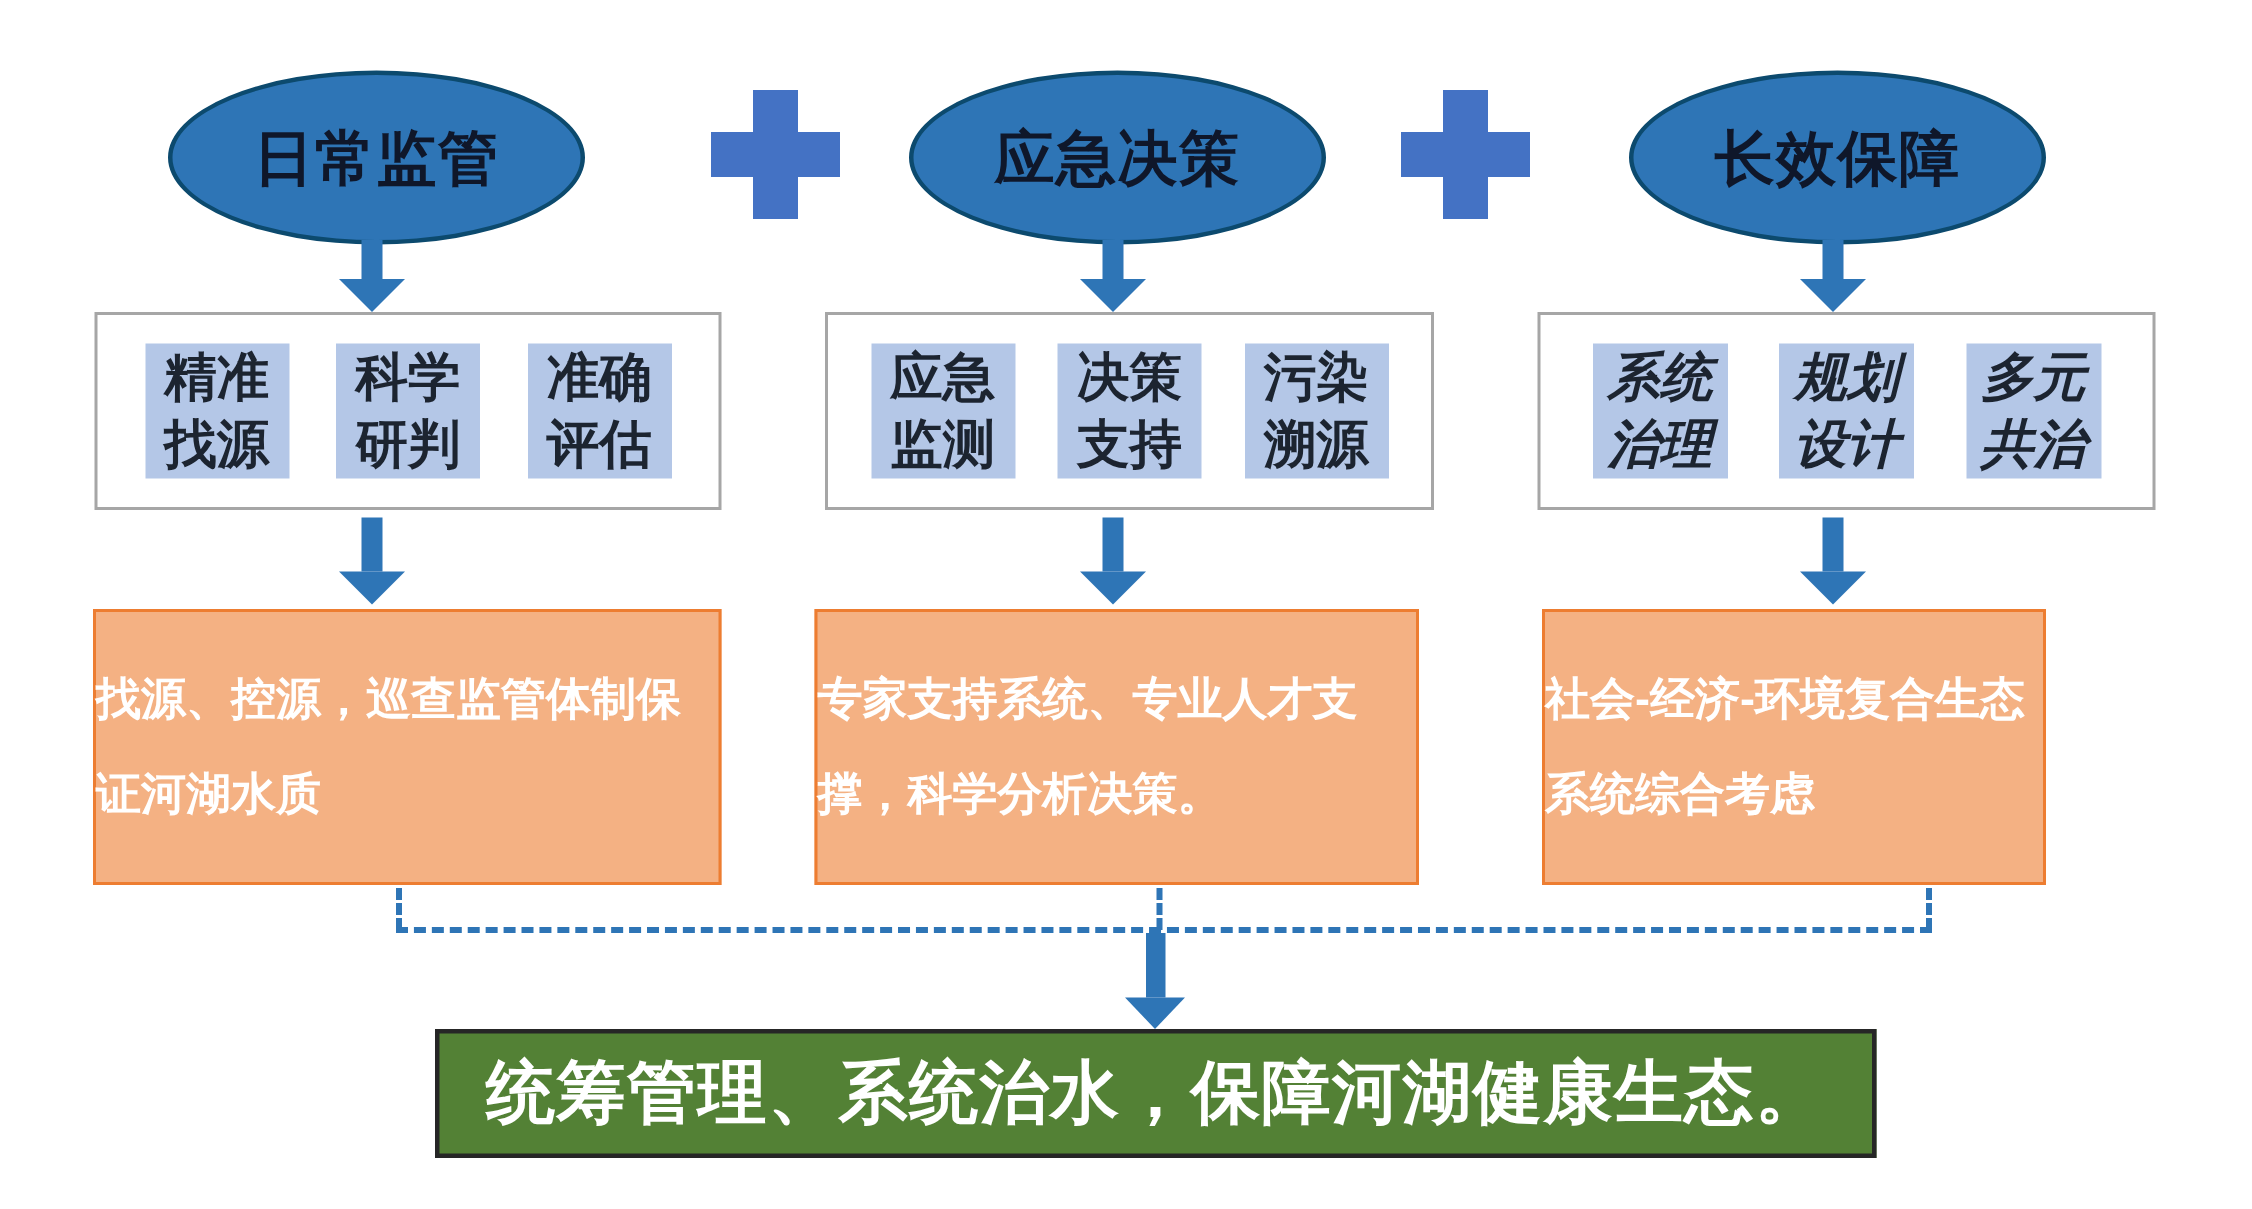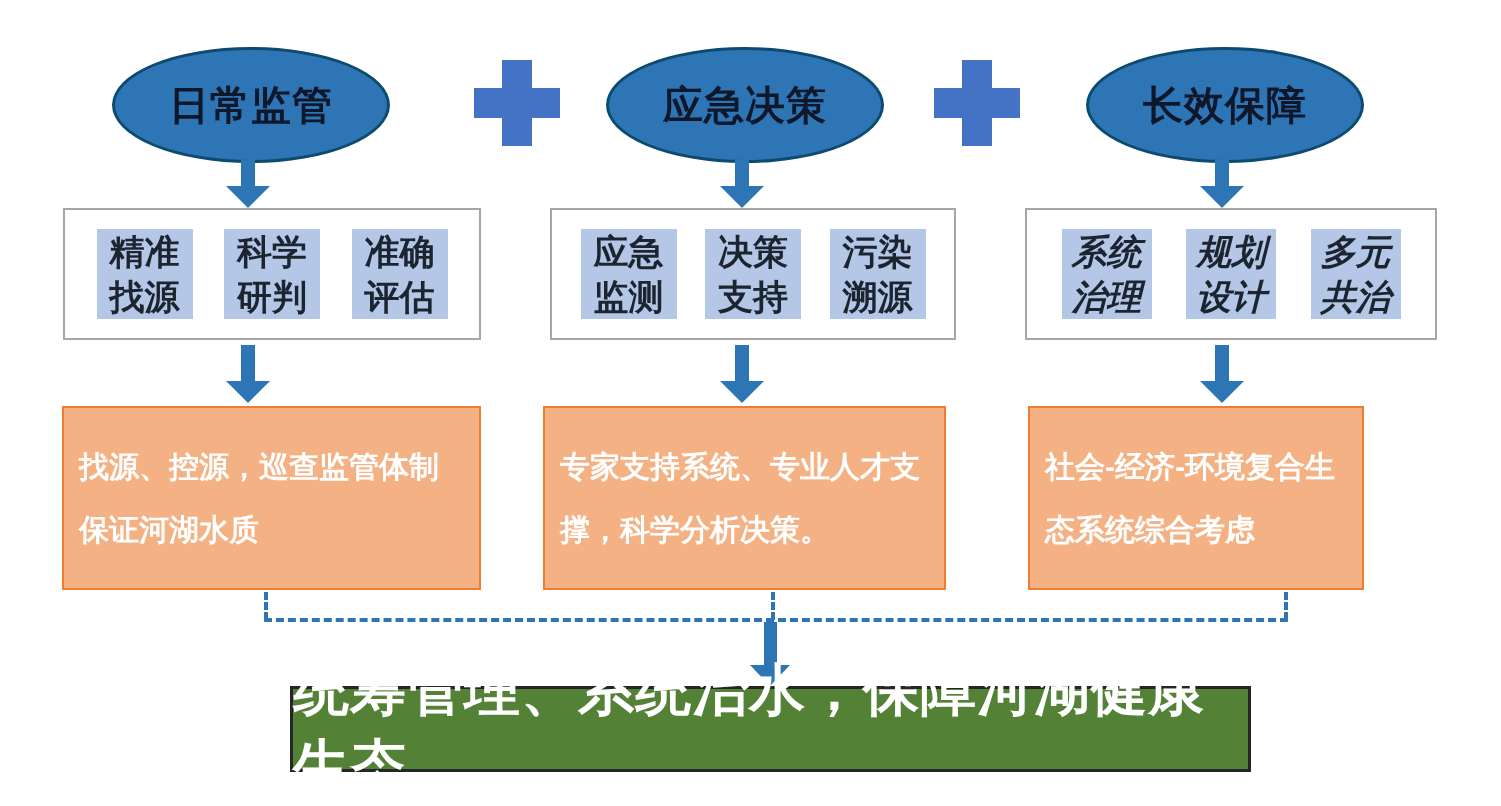--- a/index.html
+++ b/index.html
@@ -116,21 +116,21 @@
     height: 184px;
     background: #F4B183;
     border: 2px solid #ED7D31;
     box-sizing: border-box;
     display: flex;
     align-items: center;
     color: #ffffff;
     font-weight: bold;
     font-size: 30px;
     line-height: 2.1;
-    padding: 0 15px;
+    padding: 0 0;
   }
   .desc.d1 { left: 62px;   width: 419px; }
   .desc.d2 { left: 543px;  width: 403px; justify-content: flex-end; }
   .desc.d3 { left: 1028px; width: 336px; }
 
   
   .dash-v {
     position: absolute;
     top: 592px;
     height: 28px;
@@ -157,21 +157,21 @@
     width: 961px;
     height: 86px;
     background: #538135;
     border: 3px solid #262626;
     box-sizing: border-box;
     display: flex;
     align-items: center;
     justify-content: center;
     color: #ffffff;
     font-weight: bold;
-    font-size: 56px;
+    font-size: 46px;
     letter-spacing: 1px;
   }
 </style>
 </head>
 <body>
 
 <div class="canvas">
 
   <div class="ellipse e1">
     <span>日常监管</span>

